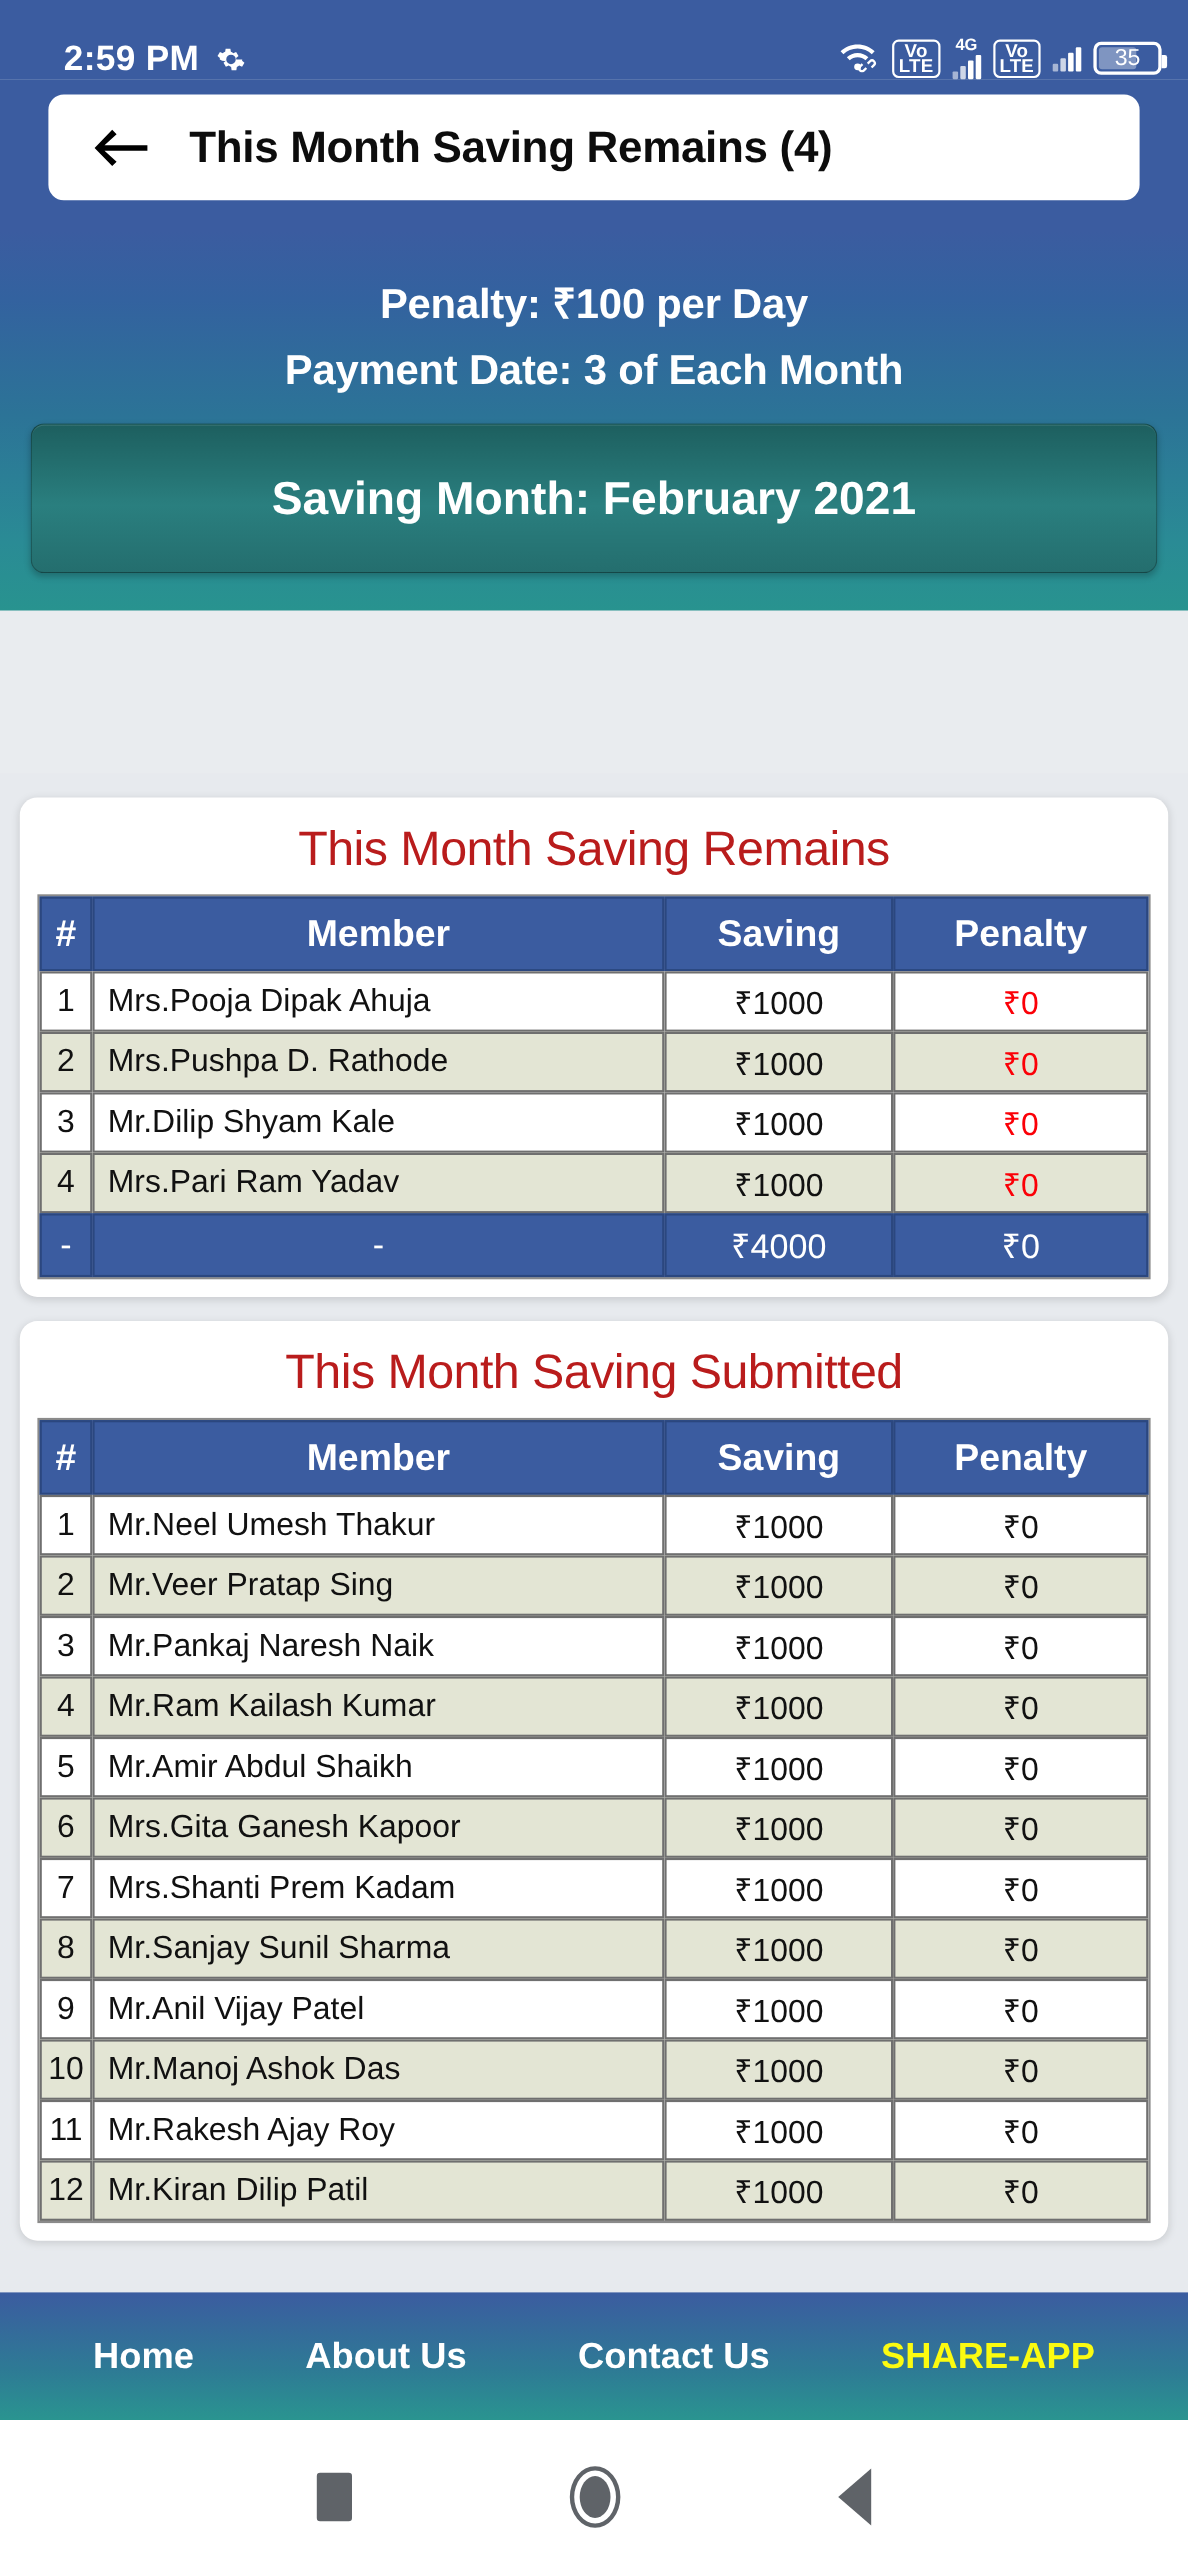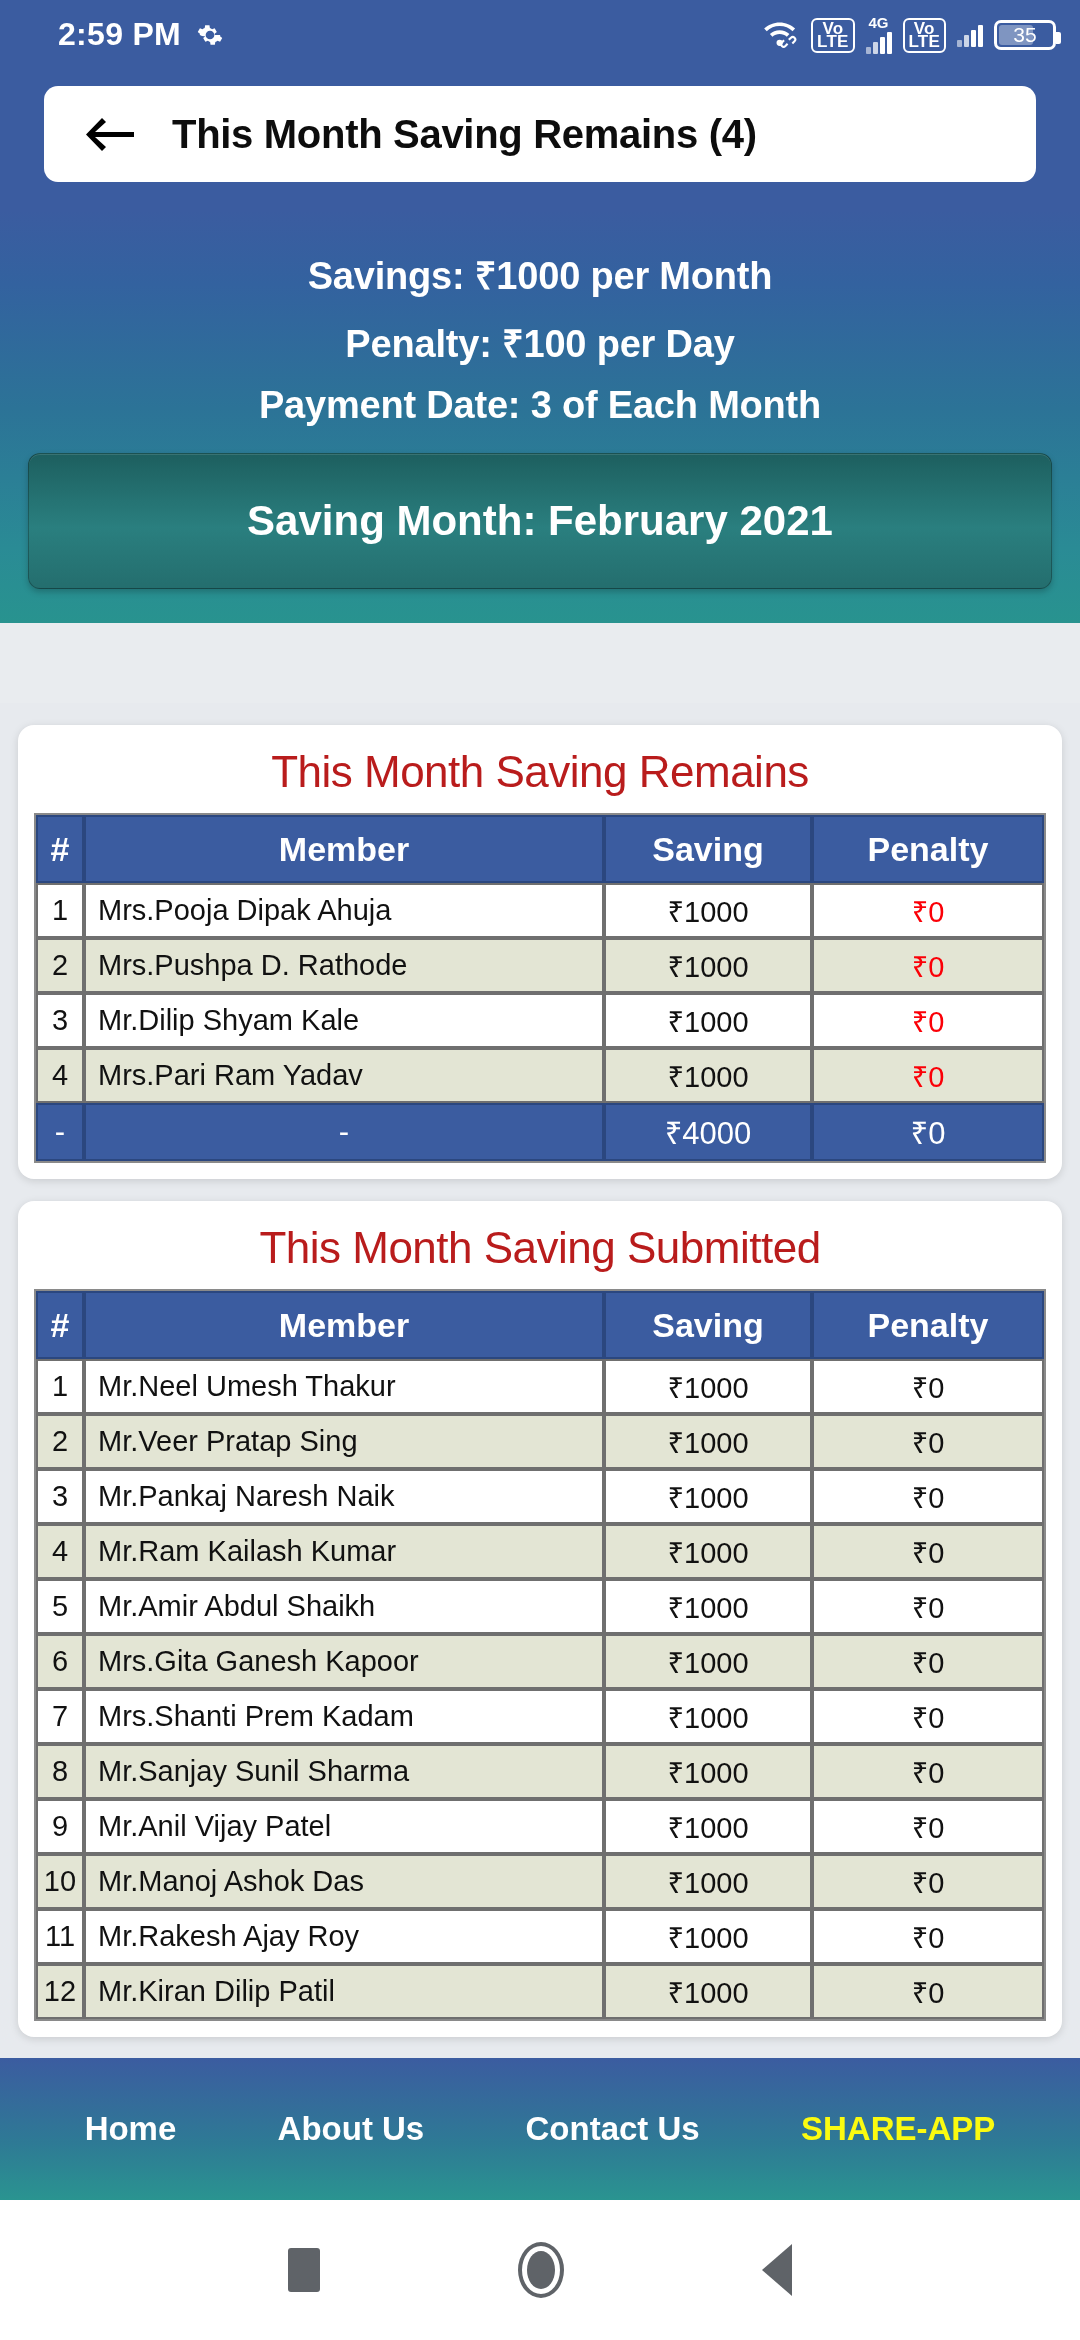--- a/index.html
+++ b/index.html
@@ -7,21 +7,21 @@
     width:1080px; height:2340px;
     font-family:"Liberation Sans", sans-serif;
     background:#e9ecef;
     overflow:hidden;
   }
   .screen { position:relative; width:1080px; height:2340px; }
 
   
   .status-bar{
     height:72px; background:#3b5ca0;
-    display:flex; align-items:flex-start; justify-content:space-between;
+    display:flex; align-items:flex-end; justify-content:space-between;
     padding:16px 24px 0 58px;
   }
   .status-left{ display:flex; align-items:center; gap:16px; }
   .status-time{ color:#fff; font-size:32px; font-weight:bold; letter-spacing:.3px; }
   .gear{ width:26px; height:26px; }
   .status-right{ display:flex; align-items:center; gap:11px; }
   .volte{
     border:2px solid #ffffff; border-radius:6px; color:#fff;
     font-size:17px; line-height:12px; font-weight:bold;
     padding:3px 4px; text-align:center; letter-spacing:.2px;
@@ -115,21 +115,21 @@
   tr.alt td{ background:#e3e5d4; }
   tr.plain td{ background:#ffffff; }
   .red td.pen{ color:#fb0007; }
   tr.total td{
     background:#3b5ca0; color:#ffffff; text-align:center;
     font-size:31px; border-color:#2b477f;
   }
 
   
   .bottom-nav{
-    position:absolute; left:0; right:0; bottom:140px; height:142px;
+    position:absolute; left:0; right:0; bottom:140px; height:116px;
     background:linear-gradient(180deg,#3b5ca0 0%,#2e7a95 60%,#2a9490 100%);
     display:flex; align-items:center; justify-content:space-around;
     padding:0 34px;
   }
   .bottom-nav a{
     color:#ffffff; font-size:33px; font-weight:bold; text-decoration:none;
   }
   .bottom-nav a.share{ color:#fbfb10; }
 
   
@@ -206,21 +206,20 @@
       <span class="back-arrow">
         <svg viewBox="0 0 52 40" width="52" height="40">
           <path fill="#000000" d="M18 4 L22 8 L11 18 L50 18 L50 23 L11 23 L22 33 L18 37 L2 20.5 Z"></path>
         </svg>
       </span>
       <div class="appbar-title">This Month Saving Remains (4)</div>
     </div>
   </div>
 
   <div class="hero">
-    <div class="hero-line">Savings: ₹1000 per Month</div>
     <div class="hero-line">Penalty: ₹100 per Day</div>
     <div class="hero-line">Payment Date: 3 of Each Month</div>
     <div class="month-banner">
       <span>Saving Month: February 2021</span>
     </div>
   </div>
 
   <div class="body-area">
 
     <div class="card">

